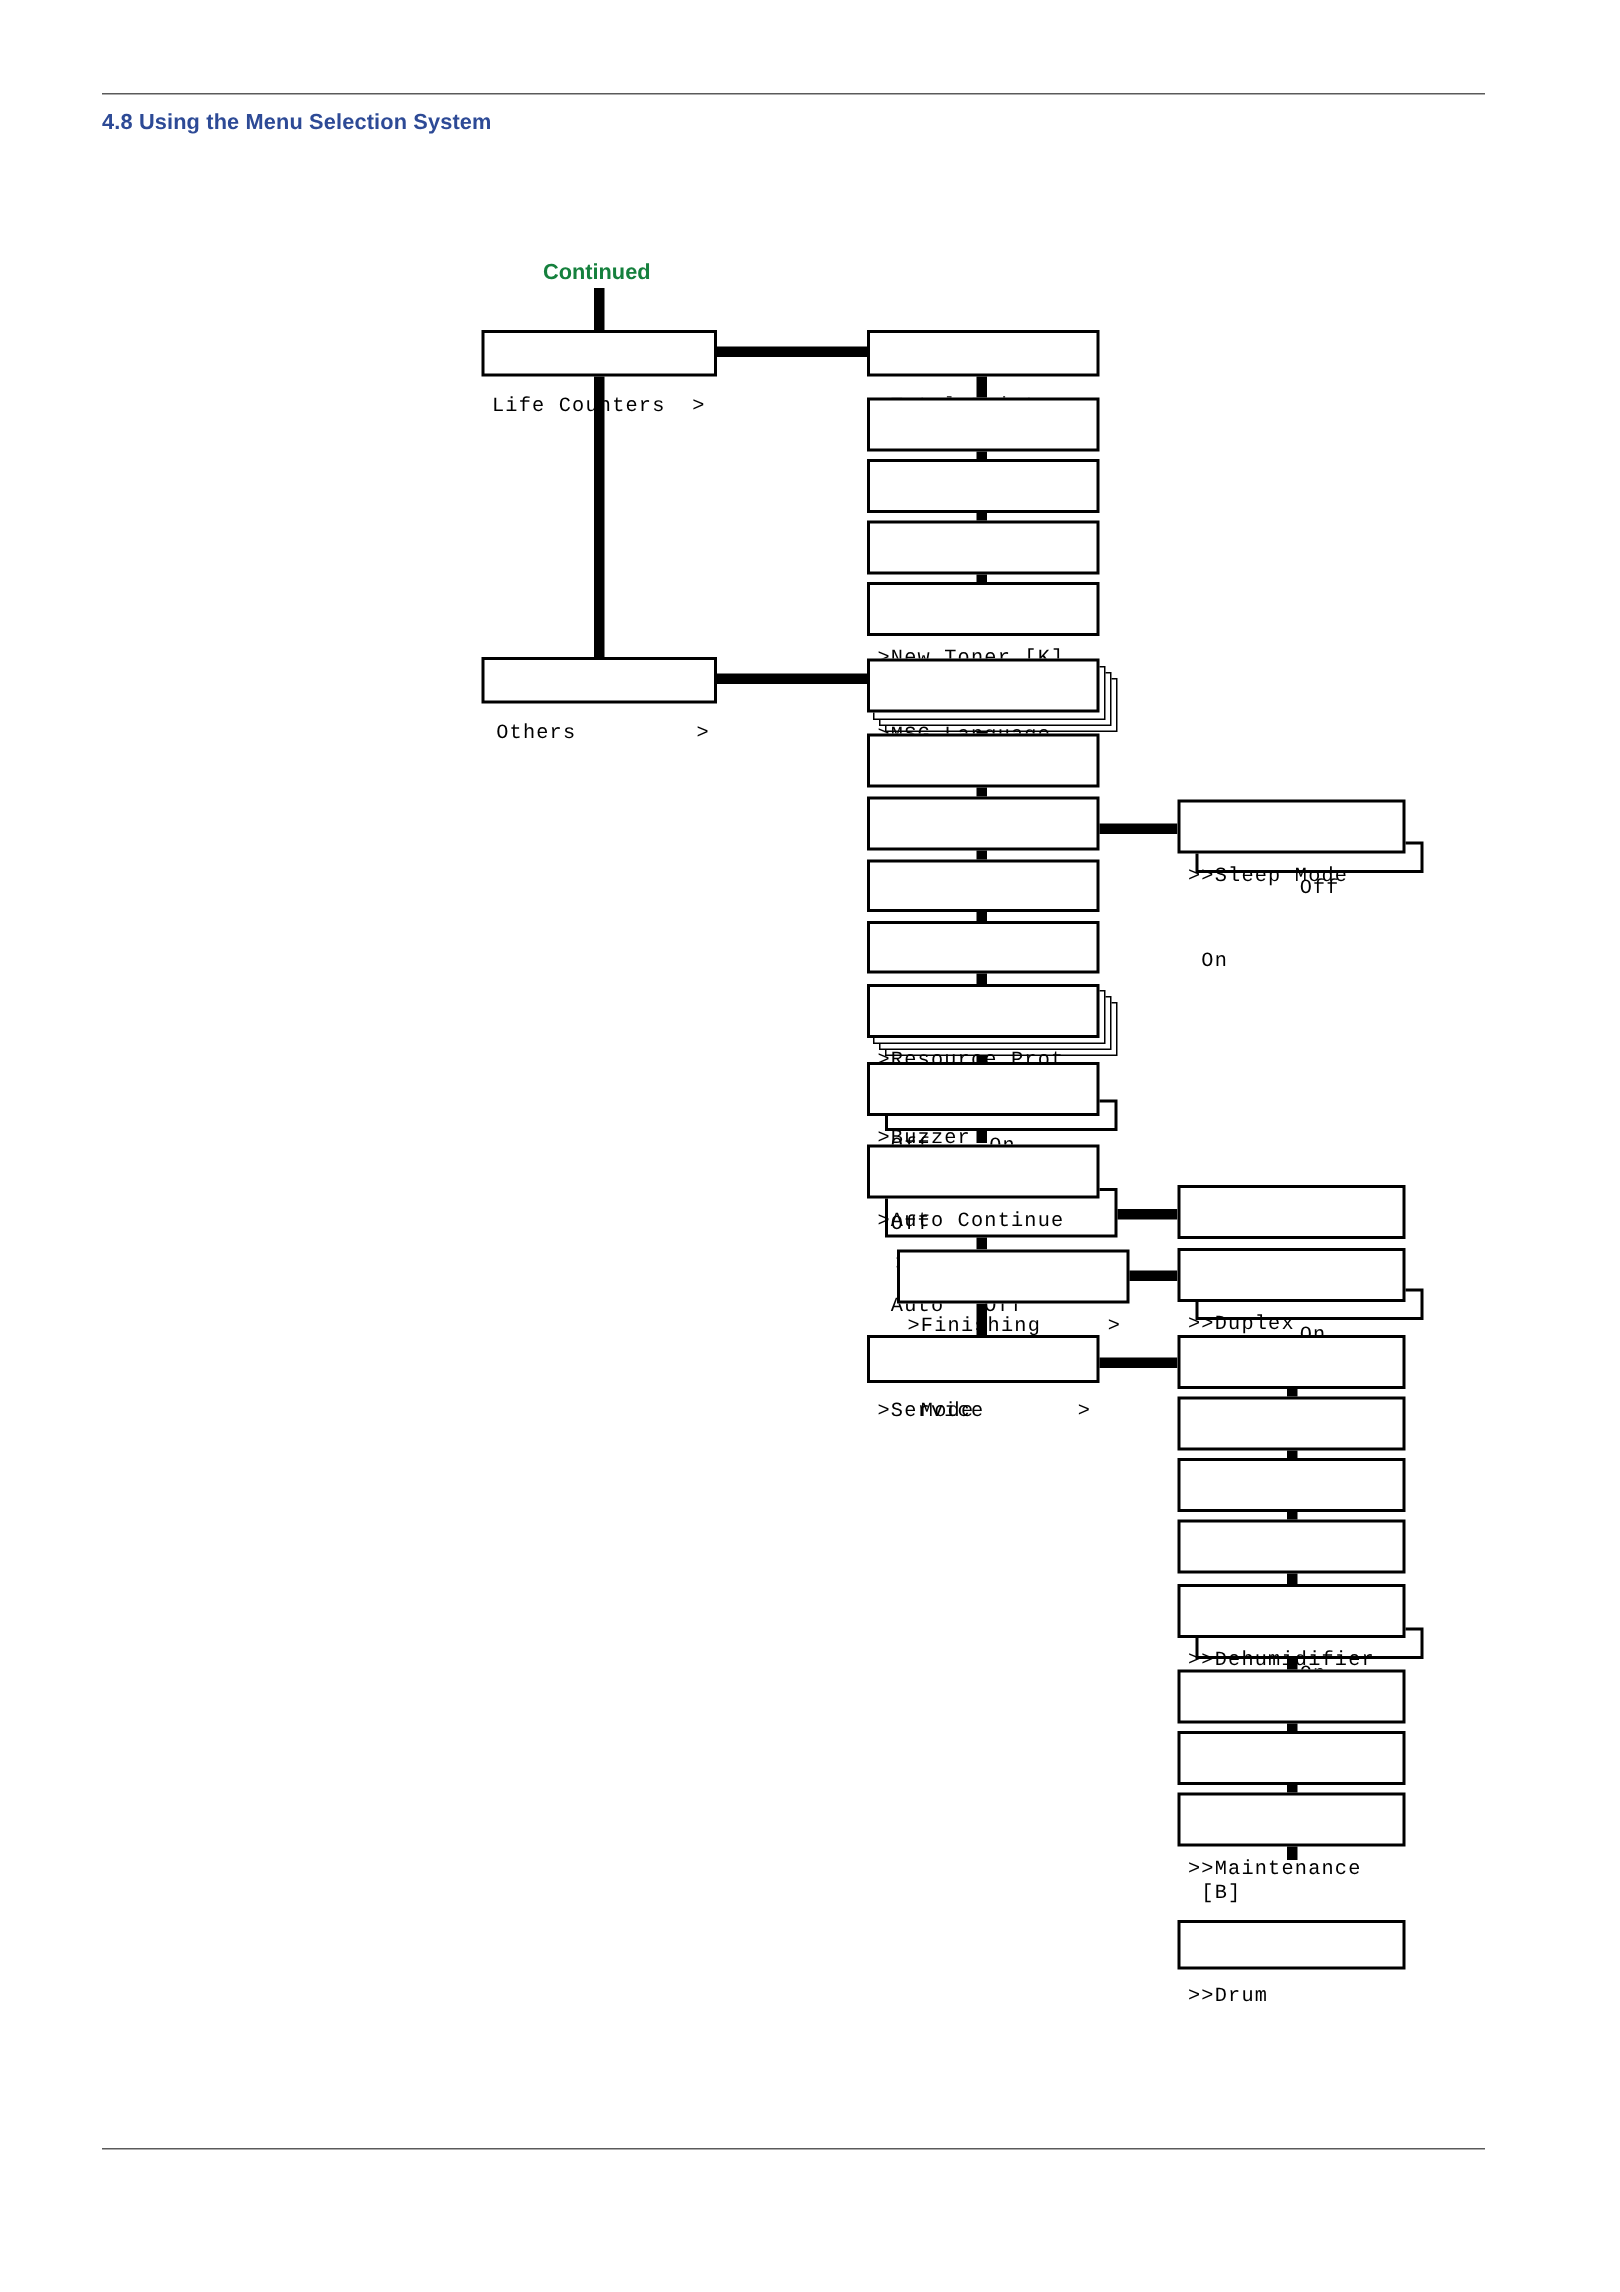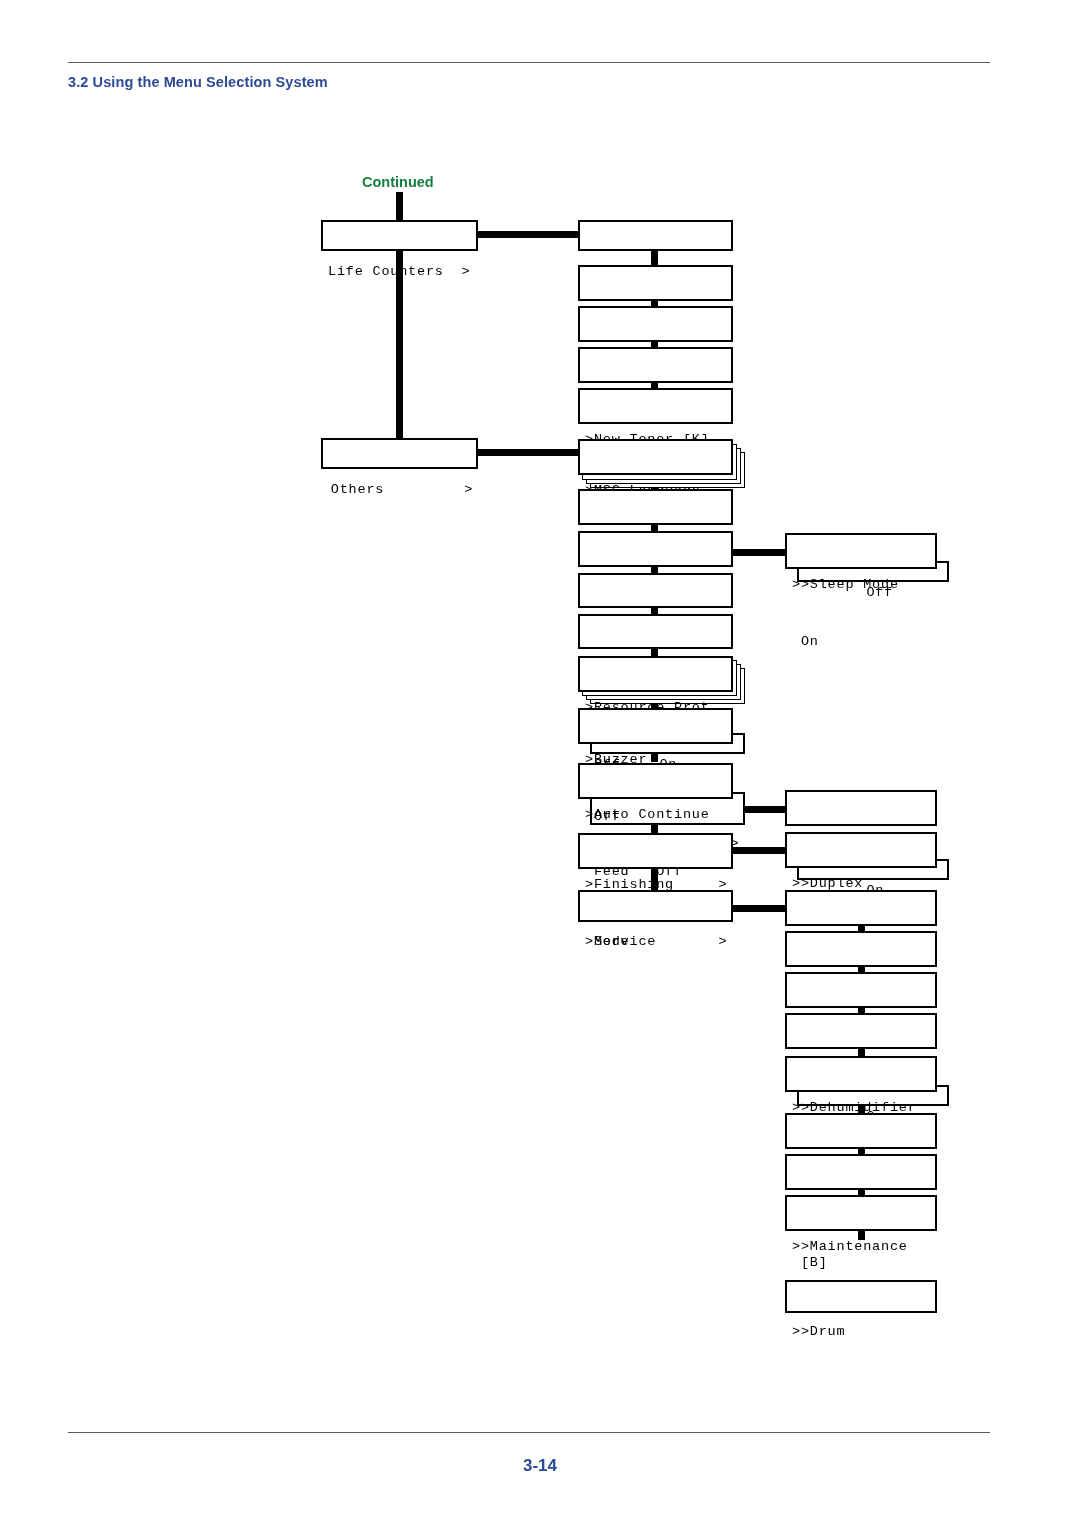--- a/index.html
+++ b/index.html
@@ -123,24 +123,23 @@
   }
   .conn.v { width: 7px; }
   .conn.h { height: 7px; }
 </style>
 </head>
 <body>
 
 <div id="page">
 
   <div class="rule" id="rule-top"></div>
-  <div id="header-title">3.2 Using the Menu Selection System</div>
+  <div id="header-title">4.8 Using the Menu Selection System</div>
 
   <div class="rule" id="rule-bot"></div>
-  <div id="page-number">3-14</div>
 
   <div id="continued-label">Continued</div>
 
   <div id="diagram">
 
     <div class="conn v" style="left:396px; top:192px; height:28px;"></div>
     <div class="conn v" style="left:396px; top:250px; height:188px;"></div>
 
     <div class="conn h" style="left:474px; top:231px; width:108px;"></div>
 
@@ -251,24 +250,24 @@
       <span class="l1">&gt;Buzzer</span>
       <span class="l2"> Off</span>
     </div>
 
     <div class="box" style="left:590px; top:792px; width:155px; height:33px; z-index:16;">
       <span class="l1">&gt;Auto Continue &gt;</span>
       <span class="l2"> Mode    On</span>
     </div>
     <div class="box" style="left:578px; top:763px; width:155px; height:36px;">
       <span class="l1">&gt;Auto Continue</span>
-      <span class="l2"> Feed   Off</span>
-    </div>
-
-    <div class="box" style="left:578px; top:833px; width:155px; height:36px;">
+      <span class="l2"> Auto   Off</span>
+    </div>
+
+    <div class="box" style="left:598px; top:833px; width:155px; height:36px;">
       <span class="l1">&gt;Finishing     &gt;</span>
       <span class="l2"> Mode</span>
     </div>
 
     <div class="box" style="left:578px; top:890px; width:155px; height:32px;">
       <span class="l1">&gt;Service       &gt;</span>
     </div>
 
     <div class="alt" style="left:797px; top:561px; width:152px; height:21px;">
       <span>Off</span>

